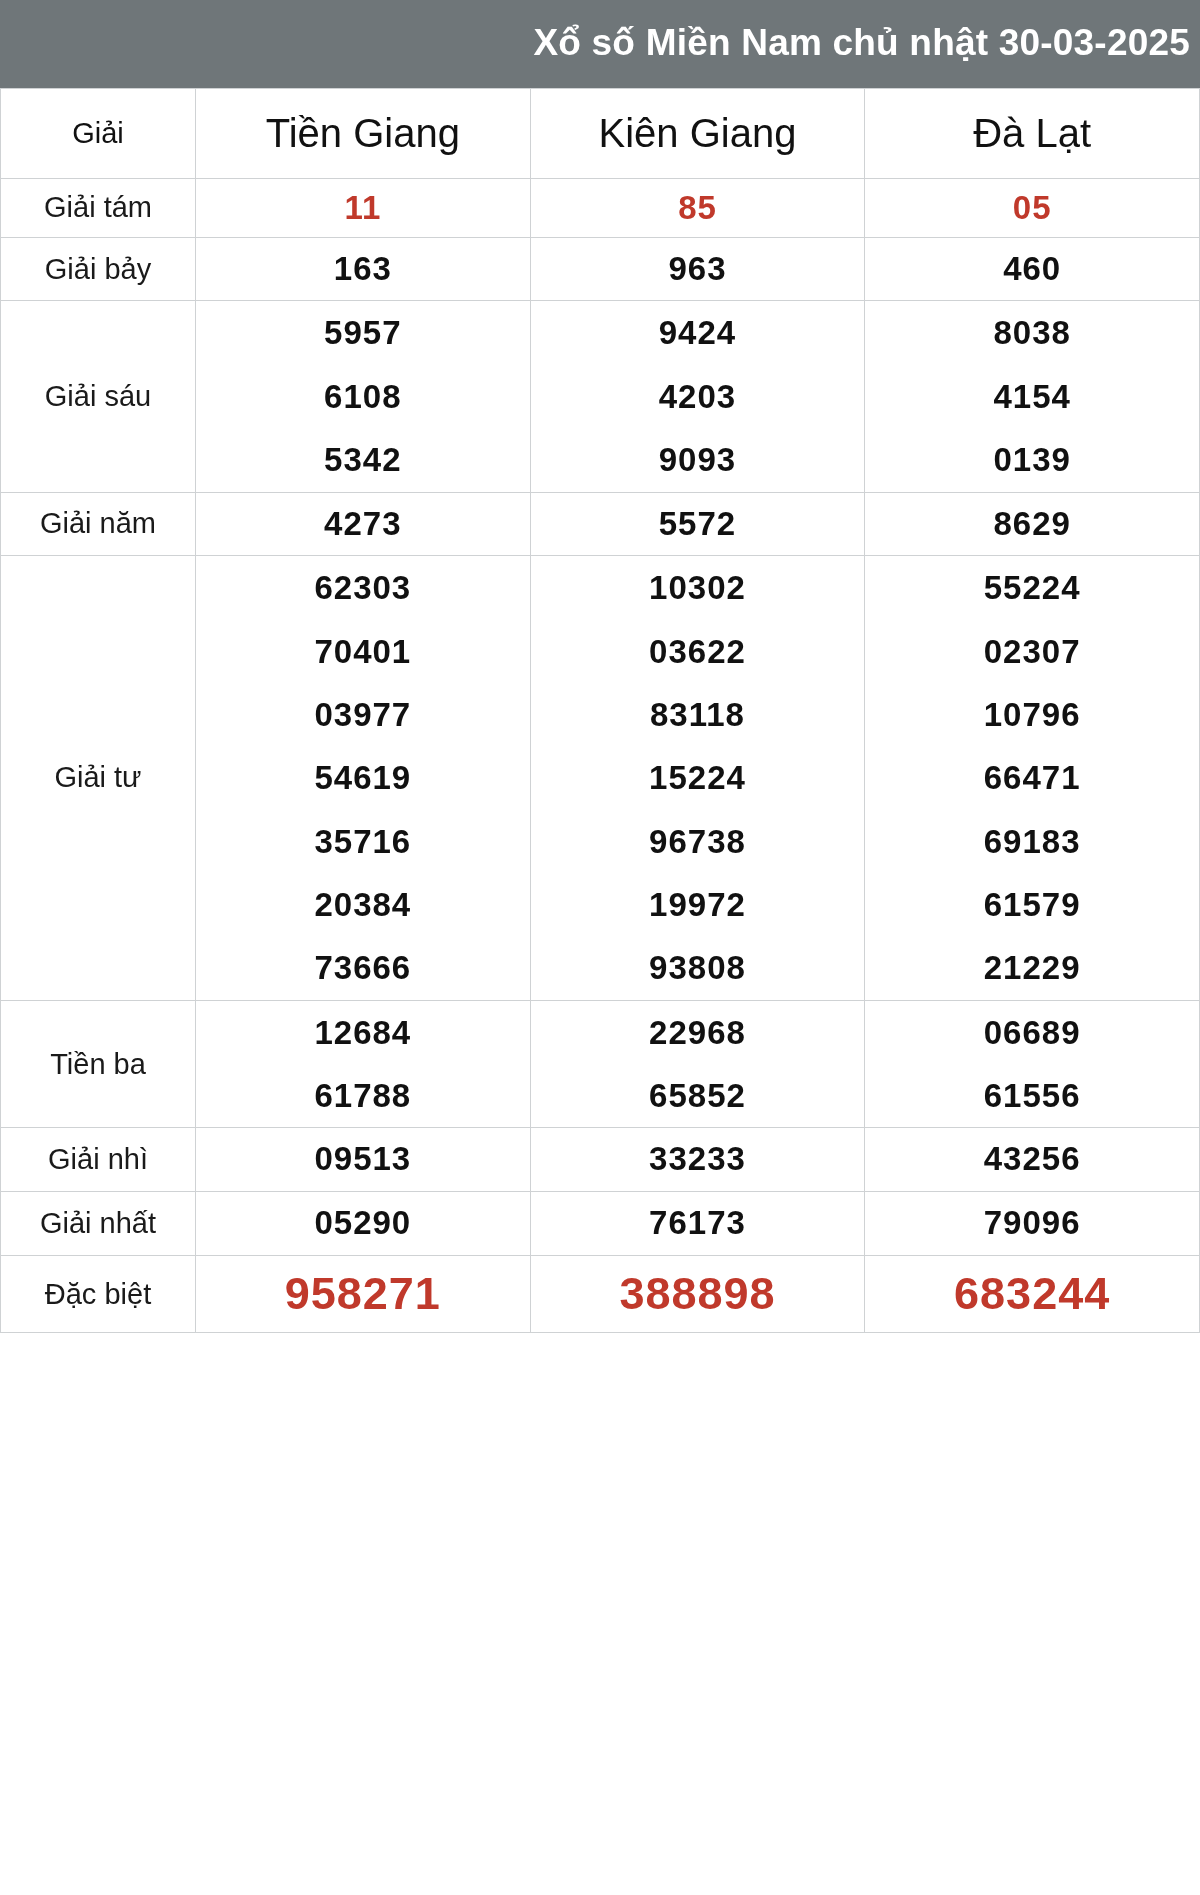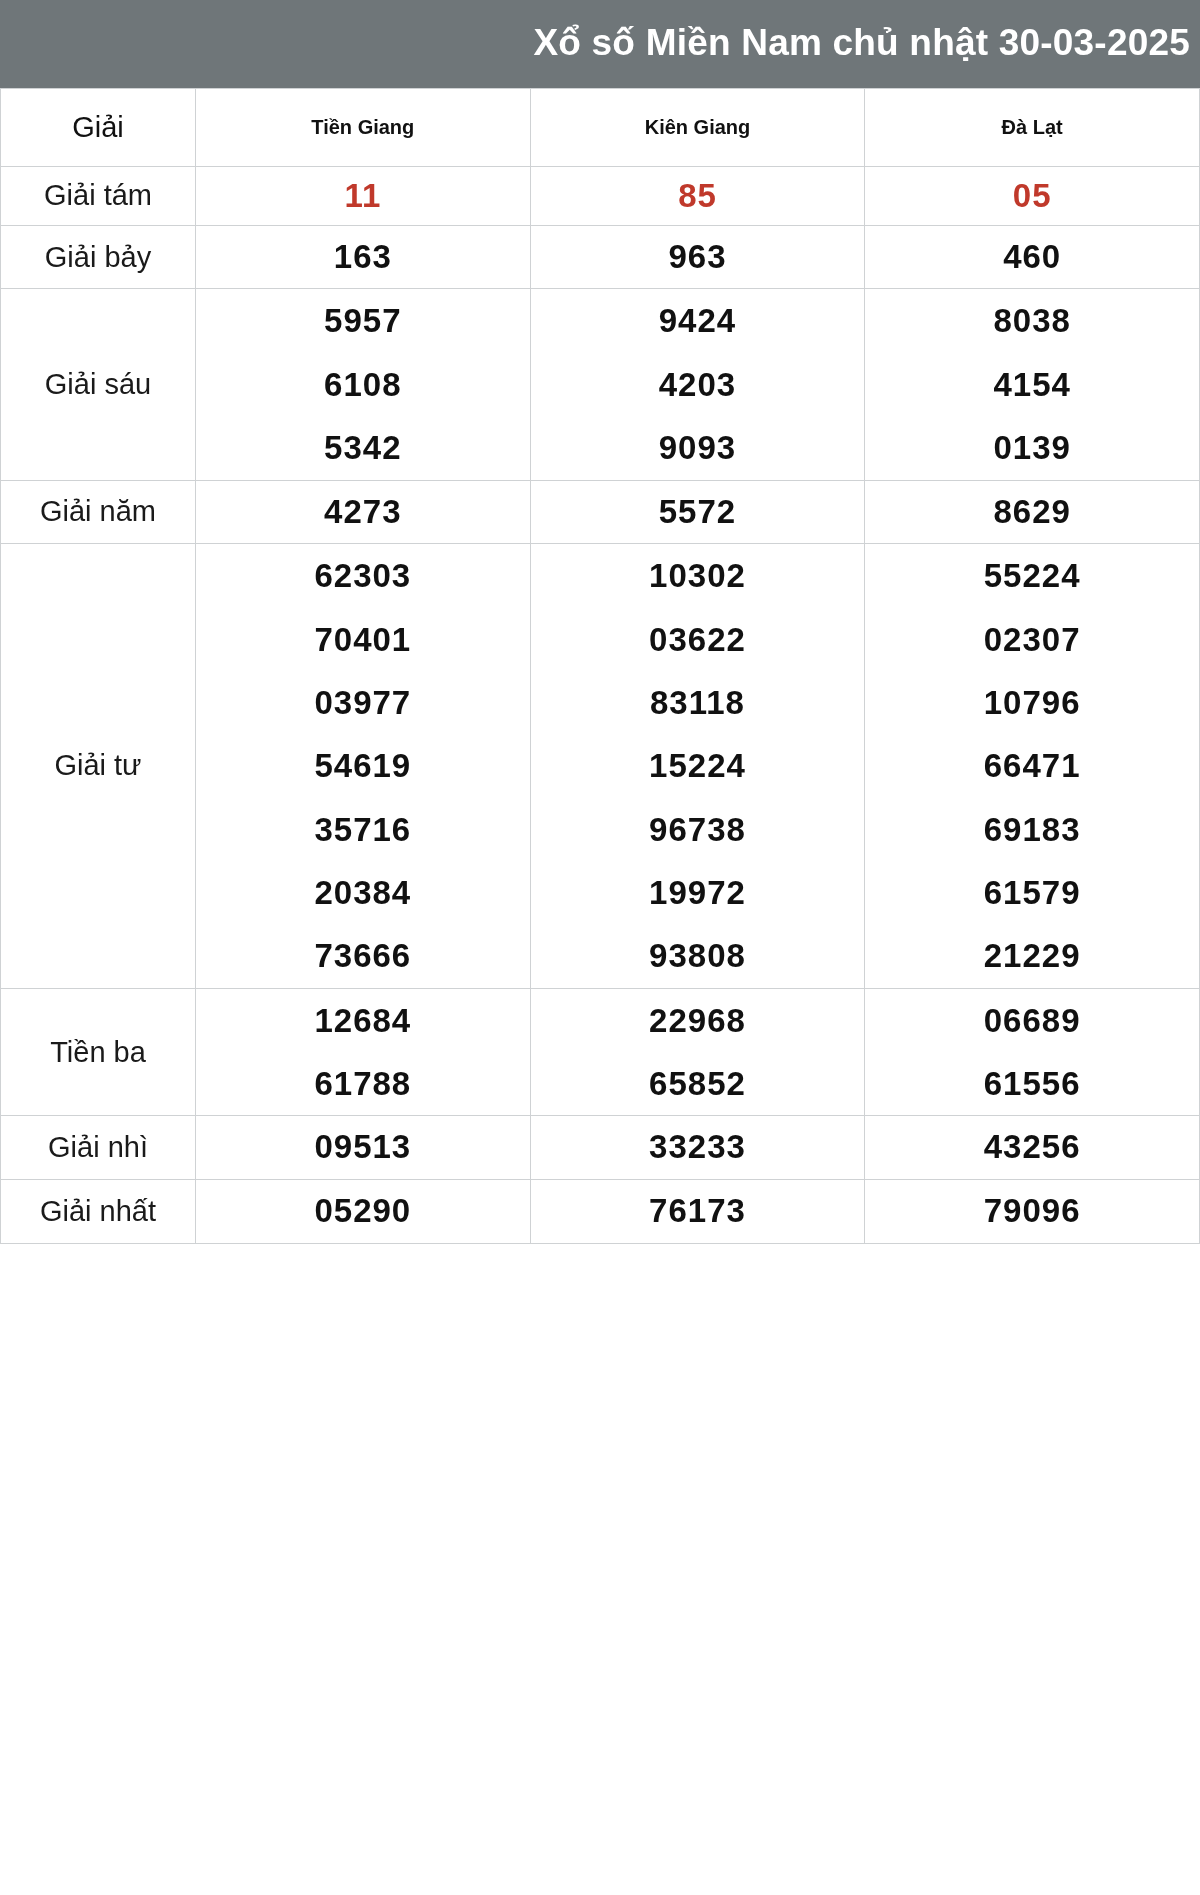--- a/index.html
+++ b/index.html
@@ -34,22 +34,22 @@
   table.result-table td, table.result-table th {
     border: 1px solid #cfd2d4;
     text-align: center;
     vertical-align: middle;
     box-sizing: border-box;
   }
   .col-label {
     width: 195px;
   }
   thead th {
-    font-size: 20px;
-    font-weight: bold;
+    font-size: 40px;
+    font-weight: normal;
     padding: 22px 4px;
     background: #ffffff;
     color: #111;
   }
   thead th.head-label {
     font-size: 29px;
     font-weight: normal;
   }
   td.prize-label {
     font-size: 29px;
@@ -227,16 +227,28 @@
           <span class="num">05290</span>
         </td>
         <td class="prize-value">
           <span class="num">76173</span>
         </td>
         <td class="prize-value">
           <span class="num">79096</span>
         </td>
       </tr>
 
+      <tr class="red special">
+        <td class="prize-label col-label">Đặc biệt</td>
+        <td class="prize-value">
+          <span class="num">958271</span>
+        </td>
+        <td class="prize-value">
+          <span class="num">388898</span>
+        </td>
+        <td class="prize-value">
+          <span class="num">683244</span>
+        </td>
+      </tr>
 
     </tbody>
   </table>
 </div>
 
 </body></html>

